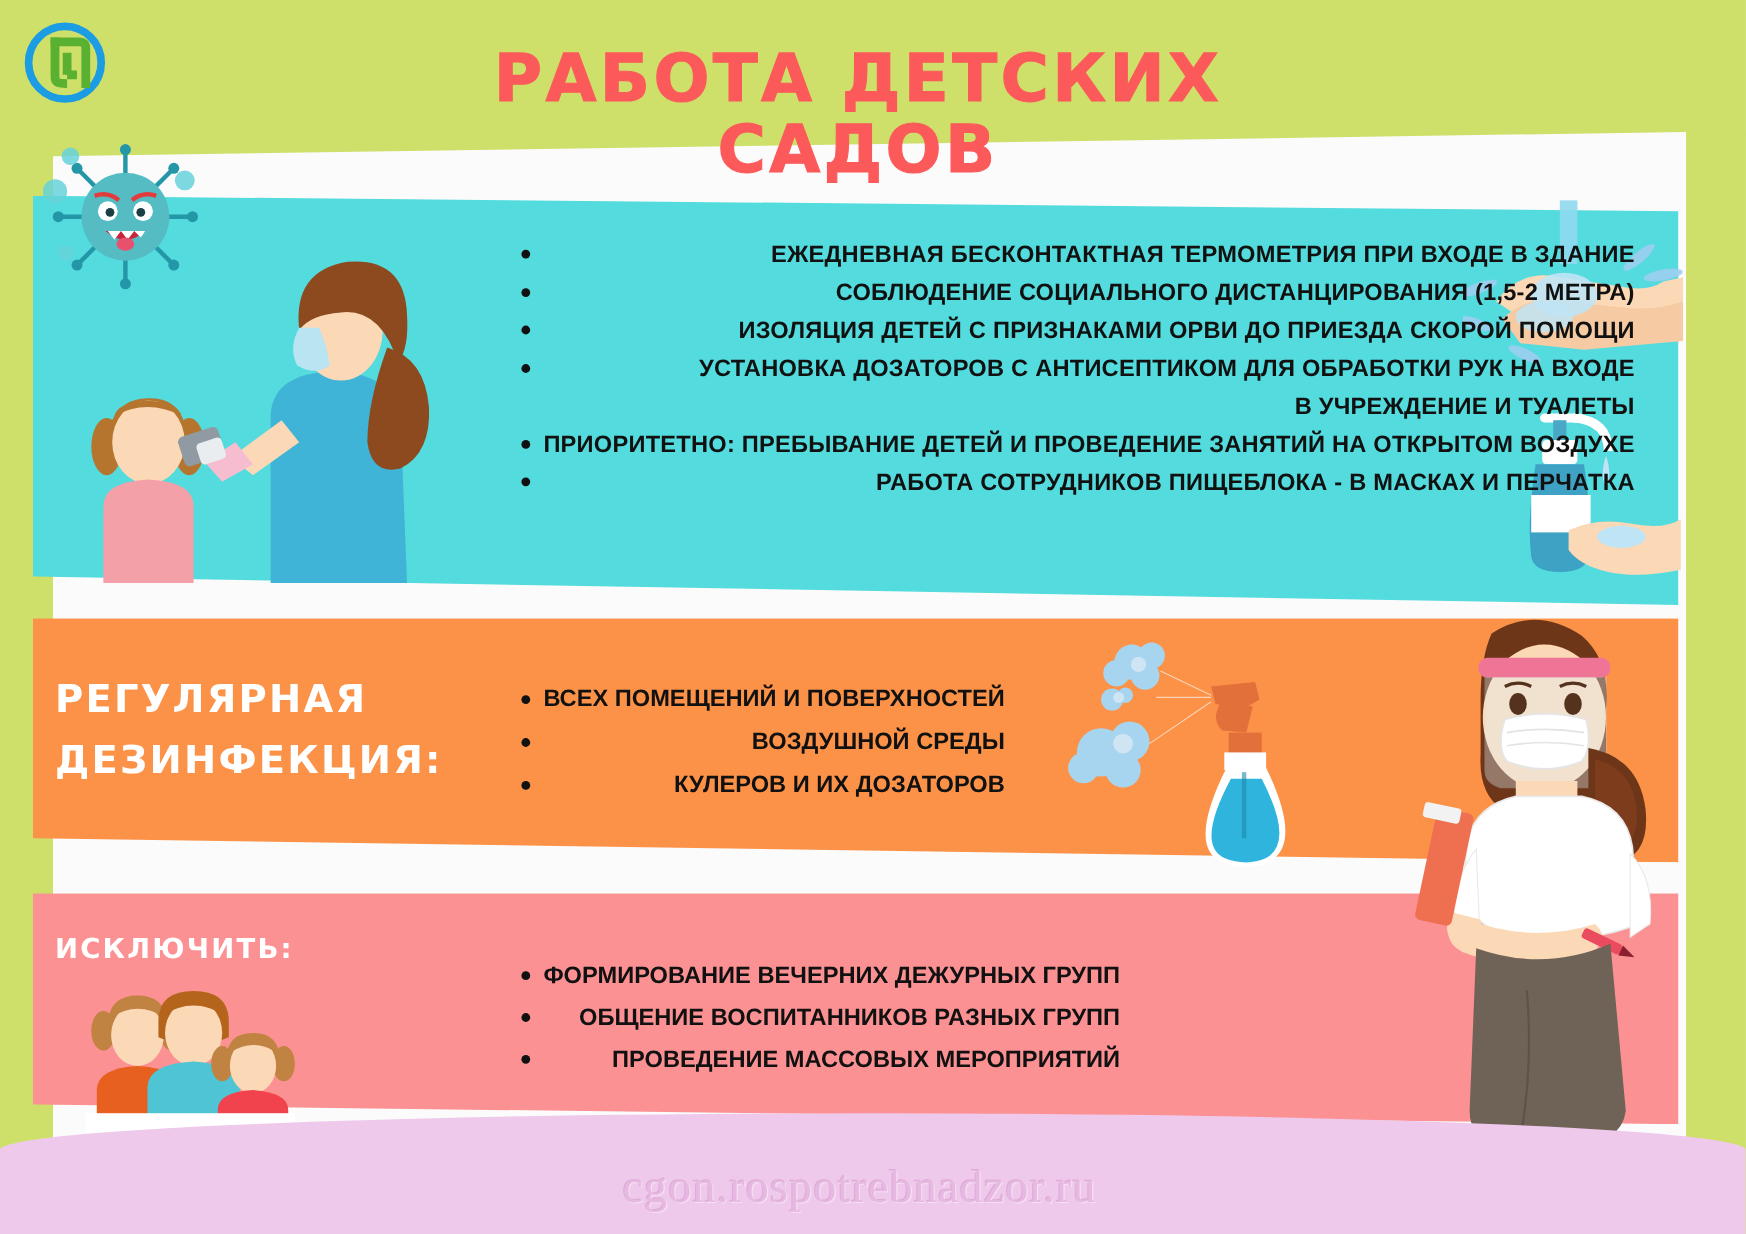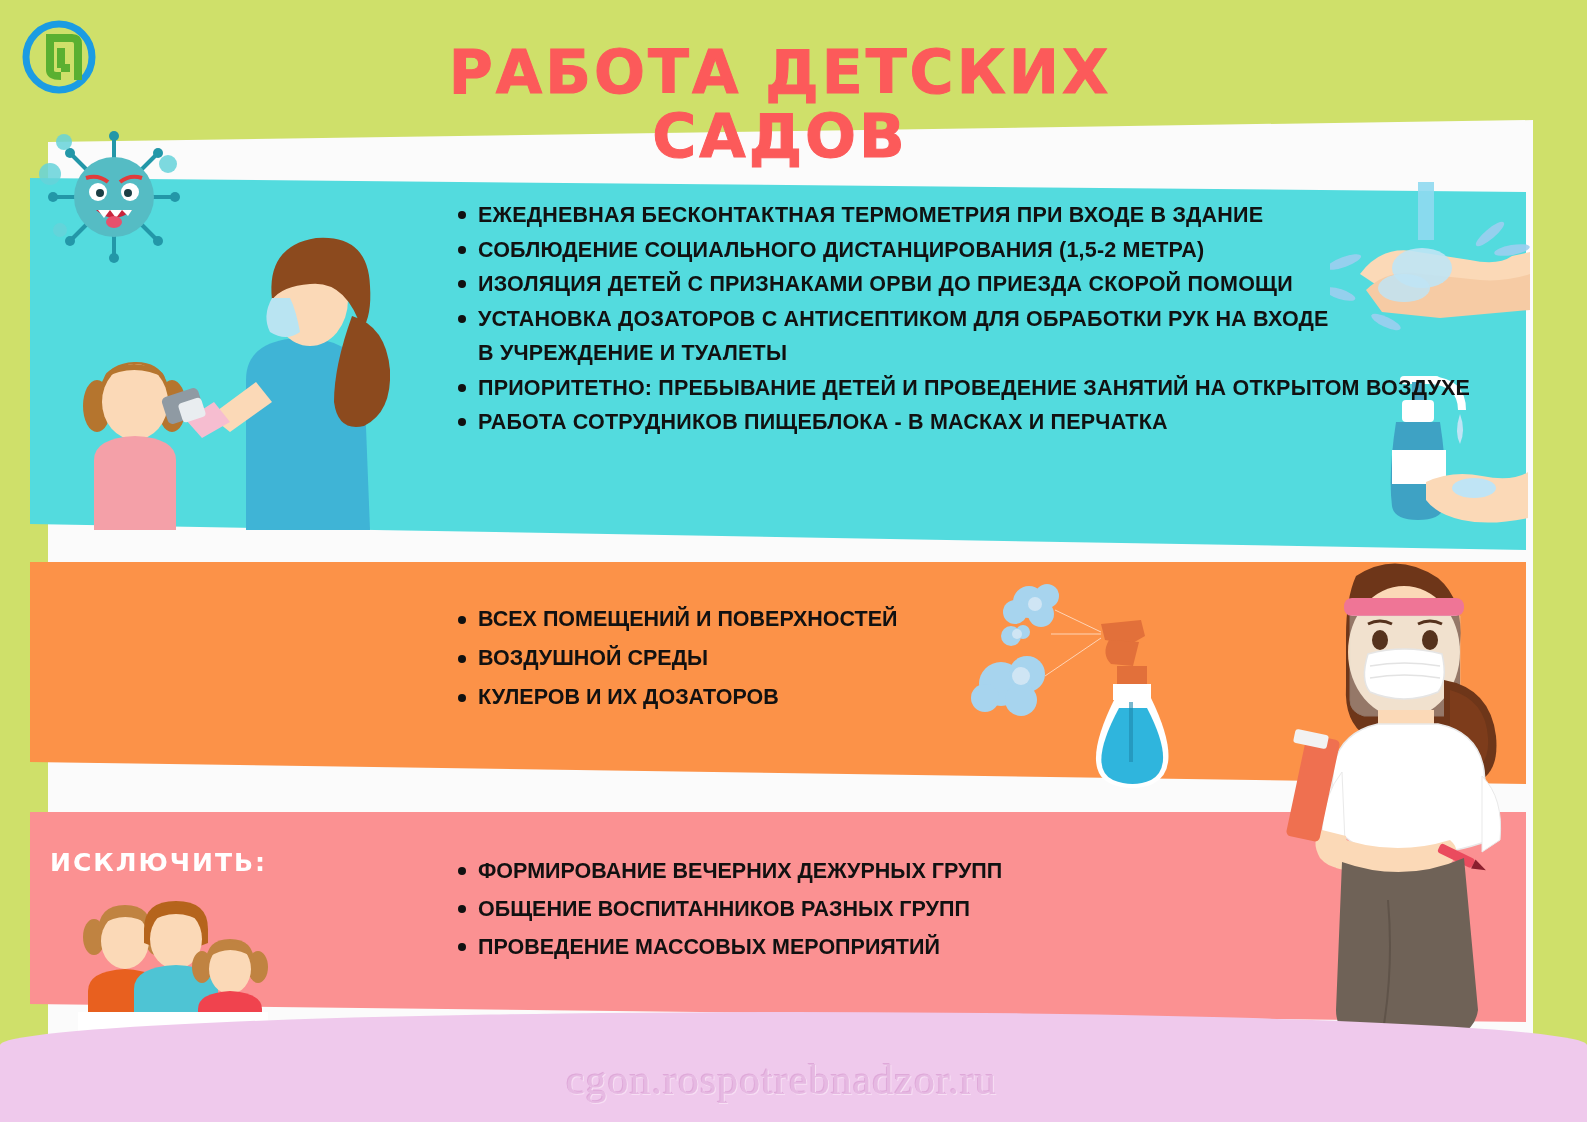--- a/index.html
+++ b/index.html
@@ -74,21 +74,21 @@
   }
   .band-pink{
     left:30px;top:812px;width:1496px;height:210px;background:#fb9192;
     clip-path:polygon(0 0, 100% 0, 100% 100%, 0 calc(100% - 18px));
   }
   .white-patch{
     position:absolute;left:78px;top:1012px;width:190px;height:30px;background:#ffffff;z-index:6;
   }
 
   
-  ul.bullets{list-style:none;margin:0;padding:0;}
+  ul.bullets{list-style:none;margin:16px;padding:0;text-align:right;}
   ul.bullets li{
     position:relative;
     padding-left:26px;
     color:#111;
     font-family:"Liberation Sans","DejaVu Sans",sans-serif;
     font-weight:bold;
     text-transform:uppercase;
     white-space:nowrap;
   }
   ul.bullets li.nobullet{padding-left:26px;}
@@ -257,20 +257,24 @@
     <li>СОБЛЮДЕНИЕ СОЦИАЛЬНОГО ДИСТАНЦИРОВАНИЯ (1,5-2 МЕТРА)</li>
     <li>ИЗОЛЯЦИЯ ДЕТЕЙ С ПРИЗНАКАМИ ОРВИ ДО ПРИЕЗДА СКОРОЙ ПОМОЩИ</li>
     <li>УСТАНОВКА ДОЗАТОРОВ С АНТИСЕПТИКОМ ДЛЯ ОБРАБОТКИ РУК НА ВХОДЕ</li>
     <li class="nobullet">В УЧРЕЖДЕНИЕ И ТУАЛЕТЫ</li>
     <li>ПРИОРИТЕТНО: ПРЕБЫВАНИЕ ДЕТЕЙ И ПРОВЕДЕНИЕ ЗАНЯТИЙ НА ОТКРЫТОМ ВОЗДУХЕ</li>
     <li>РАБОТА СОТРУДНИКОВ ПИЩЕБЛОКА - В МАСКАХ И ПЕРЧАТКА</li>
   </ul>
 
   <div class="band band-orange"></div>
 
+  <div class="band-head head-orange">
+    <div>РЕГУЛЯРНАЯ</div>
+    <div>ДЕЗИНФЕКЦИЯ:</div>
+  </div>
 
   <ul class="bullets list-orange">
     <li>ВСЕХ ПОМЕЩЕНИЙ И ПОВЕРХНОСТЕЙ</li>
     <li>ВОЗДУШНОЙ СРЕДЫ</li>
     <li>КУЛЕРОВ И ИХ ДОЗАТОРОВ</li>
   </ul>
 
   <div class="illus ill-spray">
     <svg viewBox="0 0 270 215" width="270" height="215" aria-hidden="true">
       <g fill="#a7d4ee">

